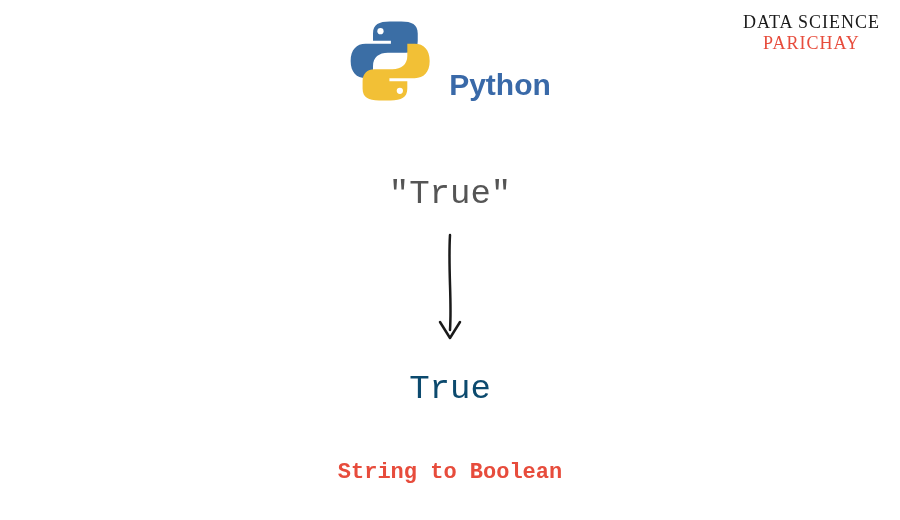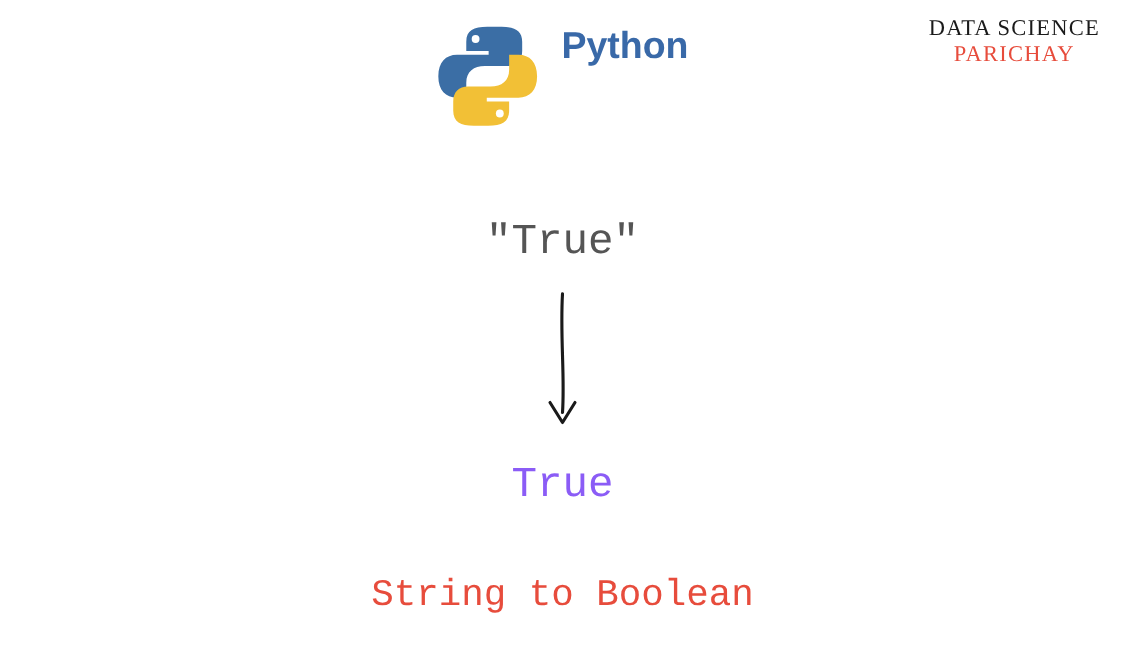--- a/index.html
+++ b/index.html
@@ -29,21 +29,21 @@
       font-size: 18px;
       font-weight: 400;
       text-align: center;
     }
     .logo-row {
       position: absolute;
       top: 20px;
       left: 50%;
       transform: translateX(-50%);
       display: flex;
-      align-items: flex-start;
+      align-items: flex-end;
       gap: 18px;
     }
     .python-logo {
       width: 82px;
       height: 82px;
     }
     .python-label {
       color: #3969a8;
       font-size: 30px;
       font-weight: bold;
@@ -64,32 +64,32 @@
       left: 50%;
       transform: translateX(-50%);
       width: 40px;
       height: 120px;
     }
     .bool-value {
       position: absolute;
       top: 370px;
       left: 50%;
       transform: translateX(-50%);
-      color: #8b5cf6;
+      color: #0c4a6e;
       font-size: 34px;
       font-family: 'Consolas', 'Monaco', 'Courier New', monospace;
     }
     .caption {
       position: absolute;
       top: 460px;
       left: 50%;
       transform: translateX(-50%);
       color: #e74c3c;
-      font-size: 30px;
-      font-weight: normal;
+      font-size: 22px;
+      font-weight: bold;
       font-family: 'Consolas', 'Monaco', 'Courier New', monospace;
     }
   </style>
 </head>
 <body>
 
 <div class="header-brand">
   <div class="brand-line1">DATA SCIENCE</div>
   <div class="brand-line2">PARICHAY</div>
 </div>

